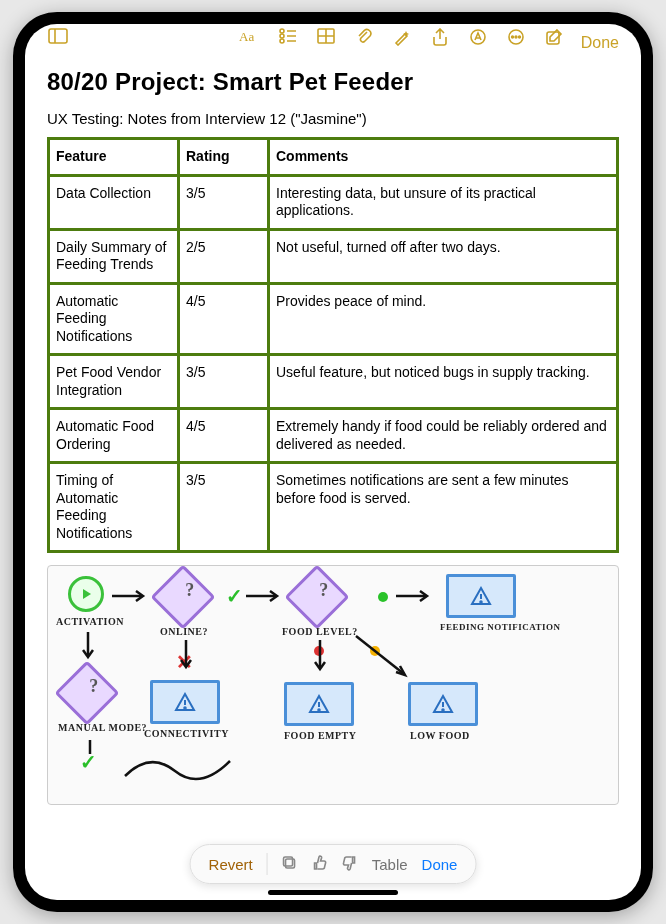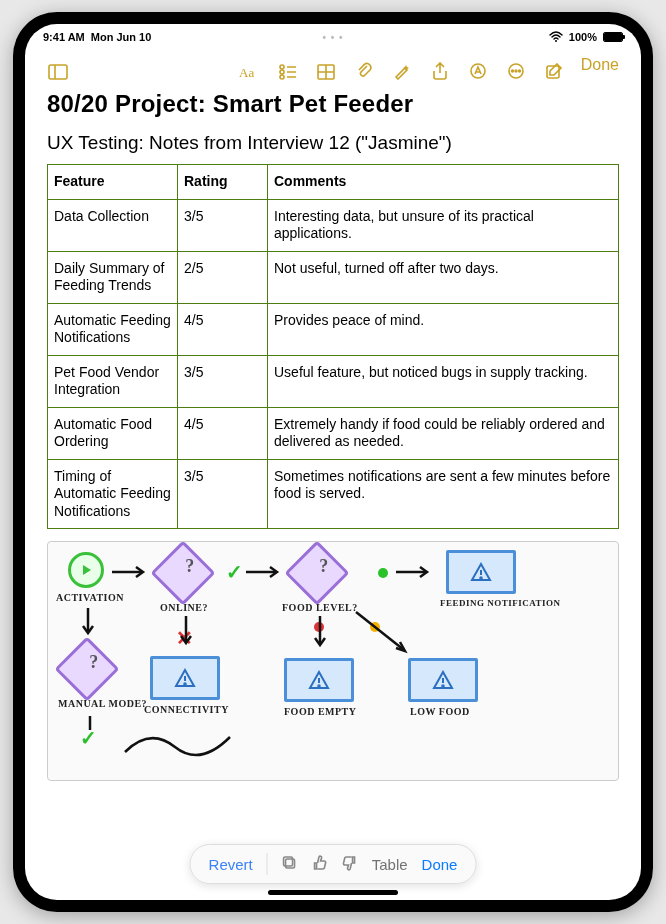--- a/index.html
+++ b/index.html
@@ -36,35 +36,35 @@
   .battery::after {
     content:""; position:absolute; right:-3px; top:2px; width:2px; height:4px; background:#000; border-radius:0 1px 1px 0;
   }
   .battery i { display:block; background:#000; height:100%; width:100%; border-radius:1px;}
   
   .toolbar {
     height: 38px; display:flex; align-items:center; padding: 0 16px; gap: 4px;
   }
   .toolbar .spacer { flex: 1; }
   .tbtn {
-    width: 34px; height: 30px; display:flex; align-items:flex-end; justify-content:center;
+    width: 34px; height: 30px; display:flex; align-items:flex-start; justify-content:center;
     color: #c9a227; cursor:pointer;
   }
   .tbtn svg { stroke:#c9a227; fill:none; stroke-width:1.6; }
   .done { color:#c9a227; font-size:16px; font-weight:500; padding:0 6px; cursor:pointer;}
   
   .content {
     flex:1; overflow:hidden; padding: 0 22px 10px 22px; position:relative;
   }
   h1 { font-size: 24px; font-weight: 800; margin: 6px 0 14px; letter-spacing:.2px;}
-  .subtitle { font-size: 19px; font-weight: 500; margin-bottom: 10px; }
+  .subtitle { font-size: 15px; font-weight: 500; margin-bottom: 10px; }
   table {
     width: 100%; border-collapse: collapse; font-size: 14px;
   }
-  th, td { border: 1px solid #4d7c0f; padding: 8px 6px; text-align:left; vertical-align: top; line-height:1.25;}
+  th, td { border: 3px solid #4d7c0f; padding: 8px 6px; text-align:left; vertical-align: top; line-height:1.25;}
   th { font-weight:700; }
   td.feat { width: 130px; }
   td.rate { width: 90px; }
   
   .sketch {
     margin-top: 12px; border: 1px solid #ccc; background:#fafafa; border-radius:4px;
     height: 240px; position:relative; font-family: "Comic Sans MS", cursive;
     font-size: 11px; color:#222; padding:6px;
   }
   .node { position:absolute; text-align:center; }
@@ -80,50 +80,33 @@
   .dot-g { width:10px;height:10px;border-radius:50%; background:#29c229; position:absolute;}
   .dot-y { width:10px;height:10px;border-radius:50%; background:#f5b100; position:absolute;}
   .dot-r { width:10px;height:10px;border-radius:50%; background:#d33; position:absolute;}
   
   .floatbar {
     position:absolute; bottom: 16px; left: 50%; transform:translateX(-50%);
     background: rgba(250,250,250,.95); border:1px solid #ddd; border-radius: 22px;
     height: 40px; display:flex; align-items:center; gap: 14px; padding: 0 18px;
     box-shadow: 0 2px 10px rgba(0,0,0,.12); font-size:15px;
   }
-  .floatbar .grey { color:#3b82f6; }
+  .floatbar .grey { color:#a16207; }
   .floatbar .sep { width:1px; height:22px; background:#ddd; }
   .floatbar svg { stroke:#888; fill:none; stroke-width:1.6; }
   .floatbar .link { color:#0a7aff; font-weight:500; cursor:pointer;}
   
   .homebar { position:absolute; bottom:5px; left:50%; transform:translateX(-50%); width:130px; height:5px; background:#000; border-radius:3px;}
 </style>
 </head>
 <body>
 
 <div class="device">
   <div class="screen">
 
-    <div class="statusbar">
-      <div class="left">
-        <span>9:41 AM</span>
-        <span>Mon Jun 10</span>
-      </div>
-      <span class="dots">• • •</span>
-      <div class="right">
-        <span><svg width="14" height="11" viewBox="0 0 14 11">
-              <path d="M1 4 Q7 -2 13 4 M3 6 Q7 2 11 6 M5 8 Q7 6 9 8" stroke="#000" fill="none" stroke-width="1.4" stroke-linecap="round"></path>
-              <circle cx="7" cy="10" r="1" fill="#000"></circle>
-            </svg></span>
-        <span>100%</span>
-        <span class="battery">
-            <i></i>
-          </span>
-      </div>
-    </div>
 
     <div class="toolbar">
       <div class="tbtn">
         <svg width="20" height="16" viewBox="0 0 20 16">
             <rect x="1" y="1" width="18" height="14" rx="2"></rect>
             <line x1="7" y1="1" x2="7" y2="15"></line>
           </svg>
       </div>
       <div class="spacer"></div>
       <div class="tbtn">

